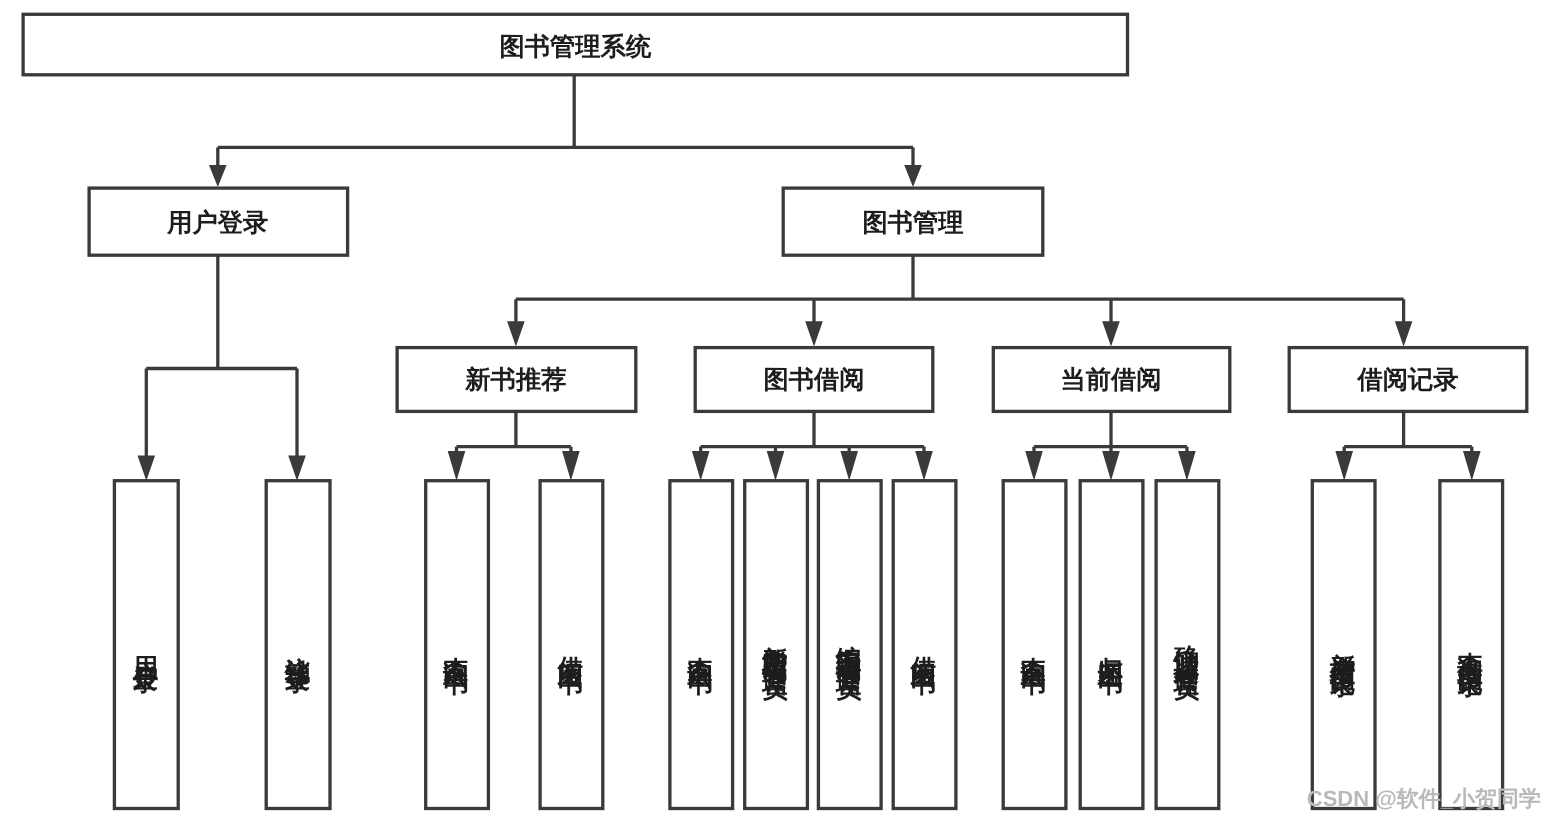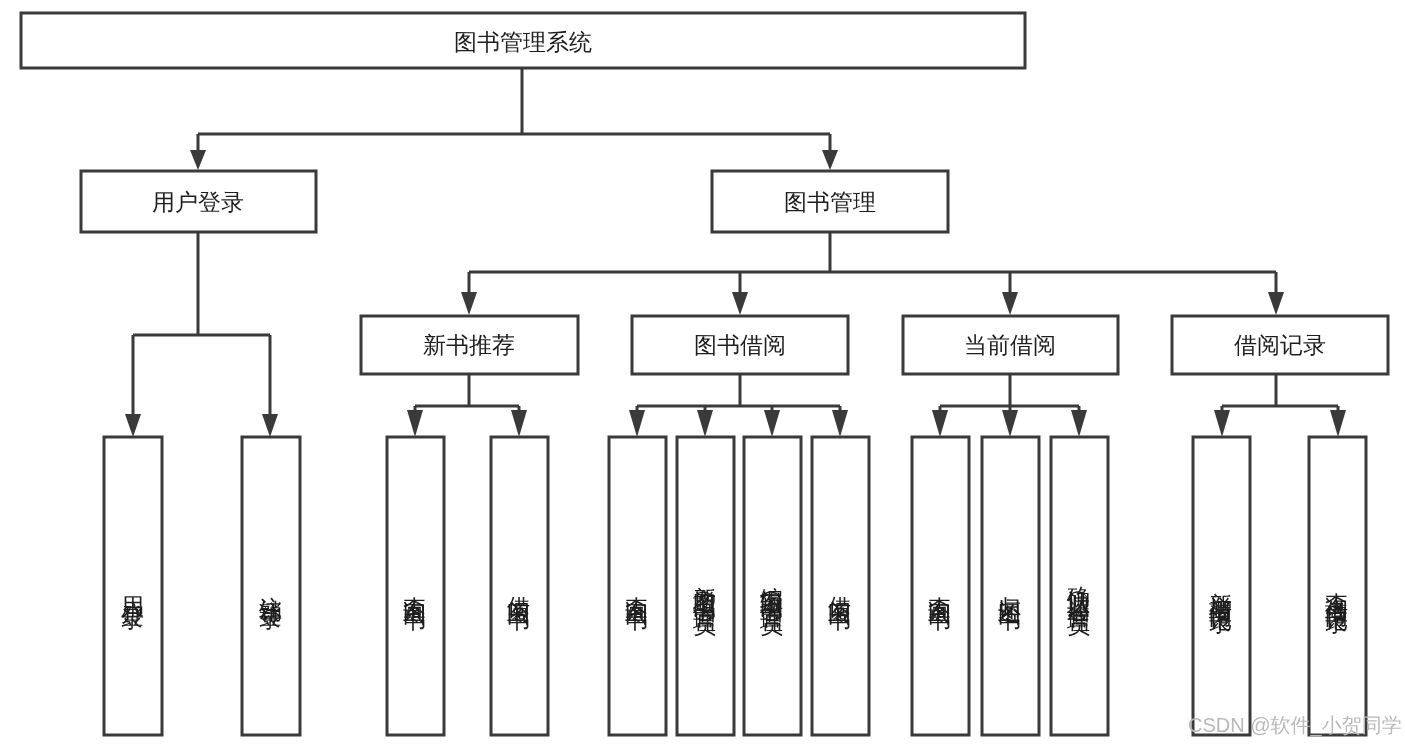--- a/index.html
+++ b/index.html
@@ -12,20 +12,21 @@
     height: 747px;
     font-family: "Liberation Sans", "DejaVu Sans", sans-serif;
     overflow: hidden;
     position: relative;
   }
   #diagram-root {
     position: relative;
     width: 1405px;
     height: 747px;
     background: #ffffff;
+    font-weight: bold;
   }
   svg#tree-svg {
     position: absolute;
     left: 0;
     top: 0;
     width: 1405px;
     height: 747px;
     display: block;
   }
   .node-box {

